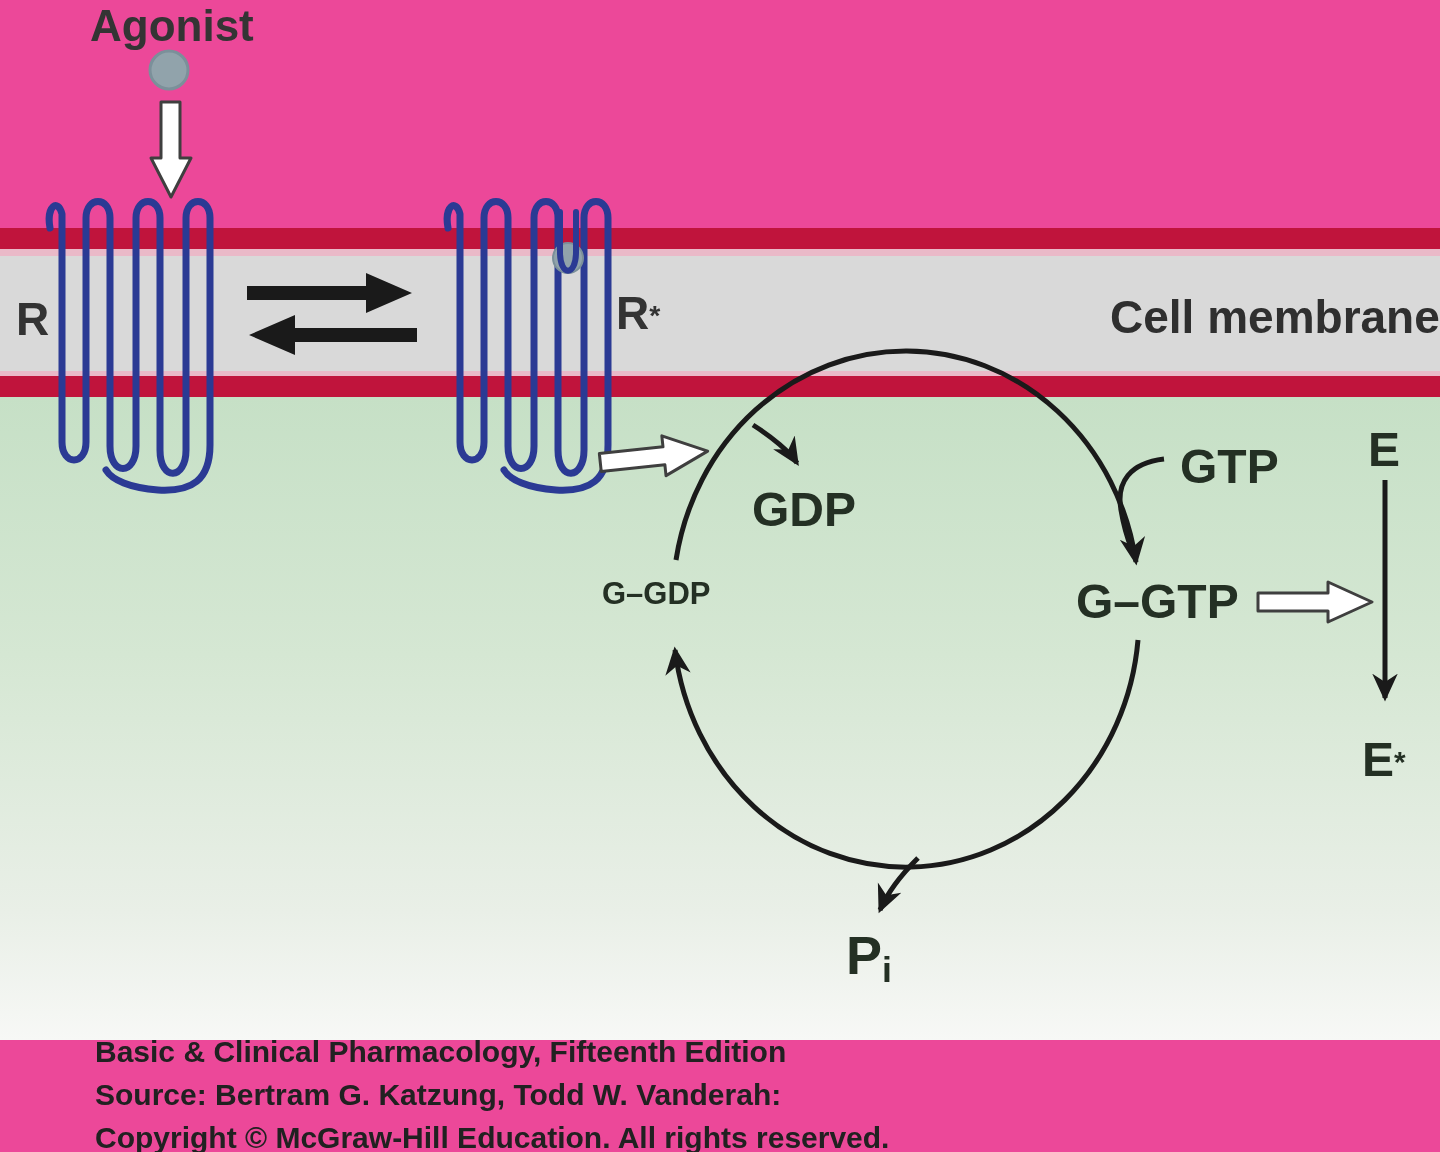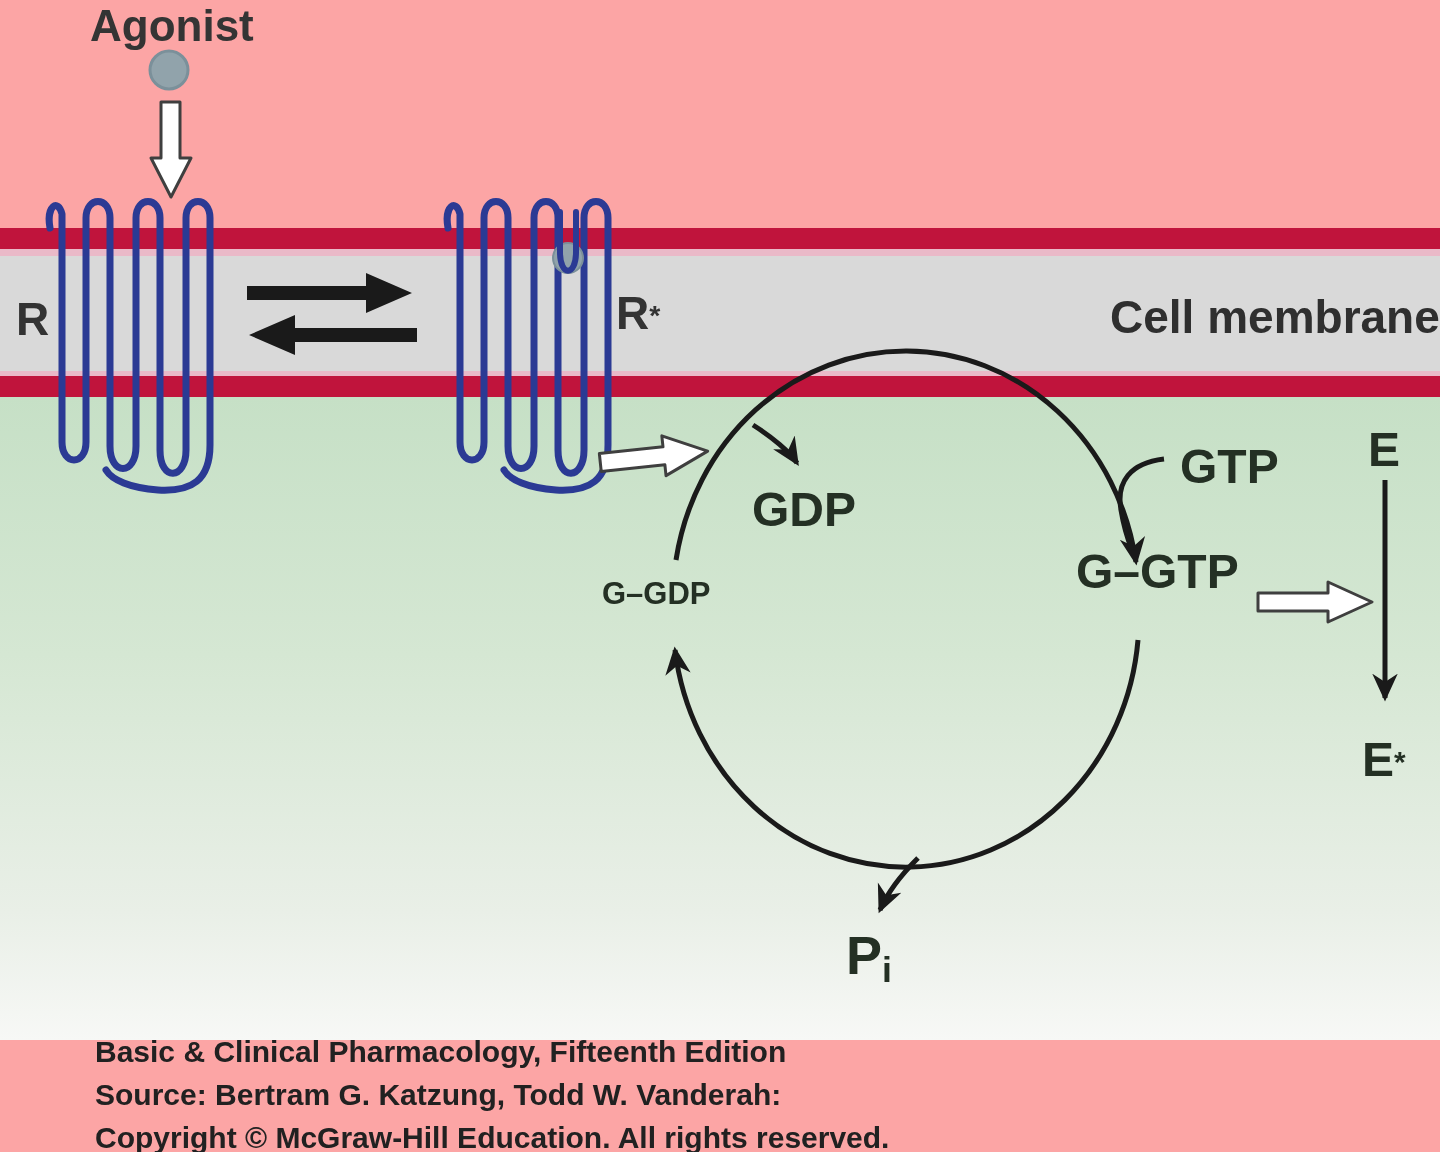--- a/index.html
+++ b/index.html
@@ -1,18 +1,18 @@
 <!DOCTYPE html>
 <html><head>
 <meta charset="utf-8">
 <style>
   html,body{margin:0;padding:0;background:#ffffff;}
   .canvas{
     position:relative;width:1440px;height:1152px;overflow:hidden;
-    background:#fca5a5;
+    background:#ec4899;
     font-family:"Liberation Sans", sans-serif;
   }
   
   .band{position:absolute;left:0;width:1440px;}
   .band.red-top   {top:228px;height:21px;background:#c0143c;}
   .band.pink-top  {top:249px;height:7px; background:#eab9c8;}
   .band.gray-core {top:256px;height:115px;background:#d9d9d9;}
   .band.pink-bot  {top:371px;height:5px; background:#eab9c8;}
   .band.red-bot   {top:376px;height:21px;background:#c0143c;}
   .cytoplasm{
@@ -25,21 +25,21 @@
   .lbl{position:absolute;font-weight:700;color:#2e2e2e;white-space:nowrap;line-height:1;}
   .lbl sup{font-size:62%;vertical-align:14%;letter-spacing:0;}
   .lbl sub{font-size:66%;vertical-align:-22%;}
   .lbl.agonist {left:90px;  top:4px;  font-size:44px;color:#343434;}
   .lbl.r       {left:16px;  top:296px;font-size:46px;color:#333333;}
   .lbl.rstar   {left:616px; top:290px;font-size:46px;color:#333333;}
   .lbl.cellmem {left:1110px;top:294px;font-size:46px;color:#2f2f2f;text-align:center;}
   .lbl.gdp     {left:752px; top:486px;font-size:48px;color:#243024;}
   .lbl.gtp     {left:1180px;top:426px;font-size:48px;color:#243024;margin-top:17px;}
   .lbl.ggdp    {left:586px; top:578px;font-size:31px;color:#243024;margin-left:16px;}
-  .lbl.ggtp    {left:1076px;top:548px;font-size:48px;color:#243024;}
+  .lbl.ggtp    {left:1076px;top:578px;font-size:48px;color:#243024;}
   .lbl.e       {left:1368px;top:426px;font-size:48px;color:#243024;}
   .lbl.estar   {left:1362px;top:736px;font-size:48px;color:#243024;}
   .lbl.pi      {left:846px; top:928px;font-size:54px;color:#243024;}
   
   .source{
     position:absolute;left:95px;top:1030px;width:1250px;
     font-size:30px;font-weight:700;color:#212121;line-height:43px;
   }
 </style>
 </head>

